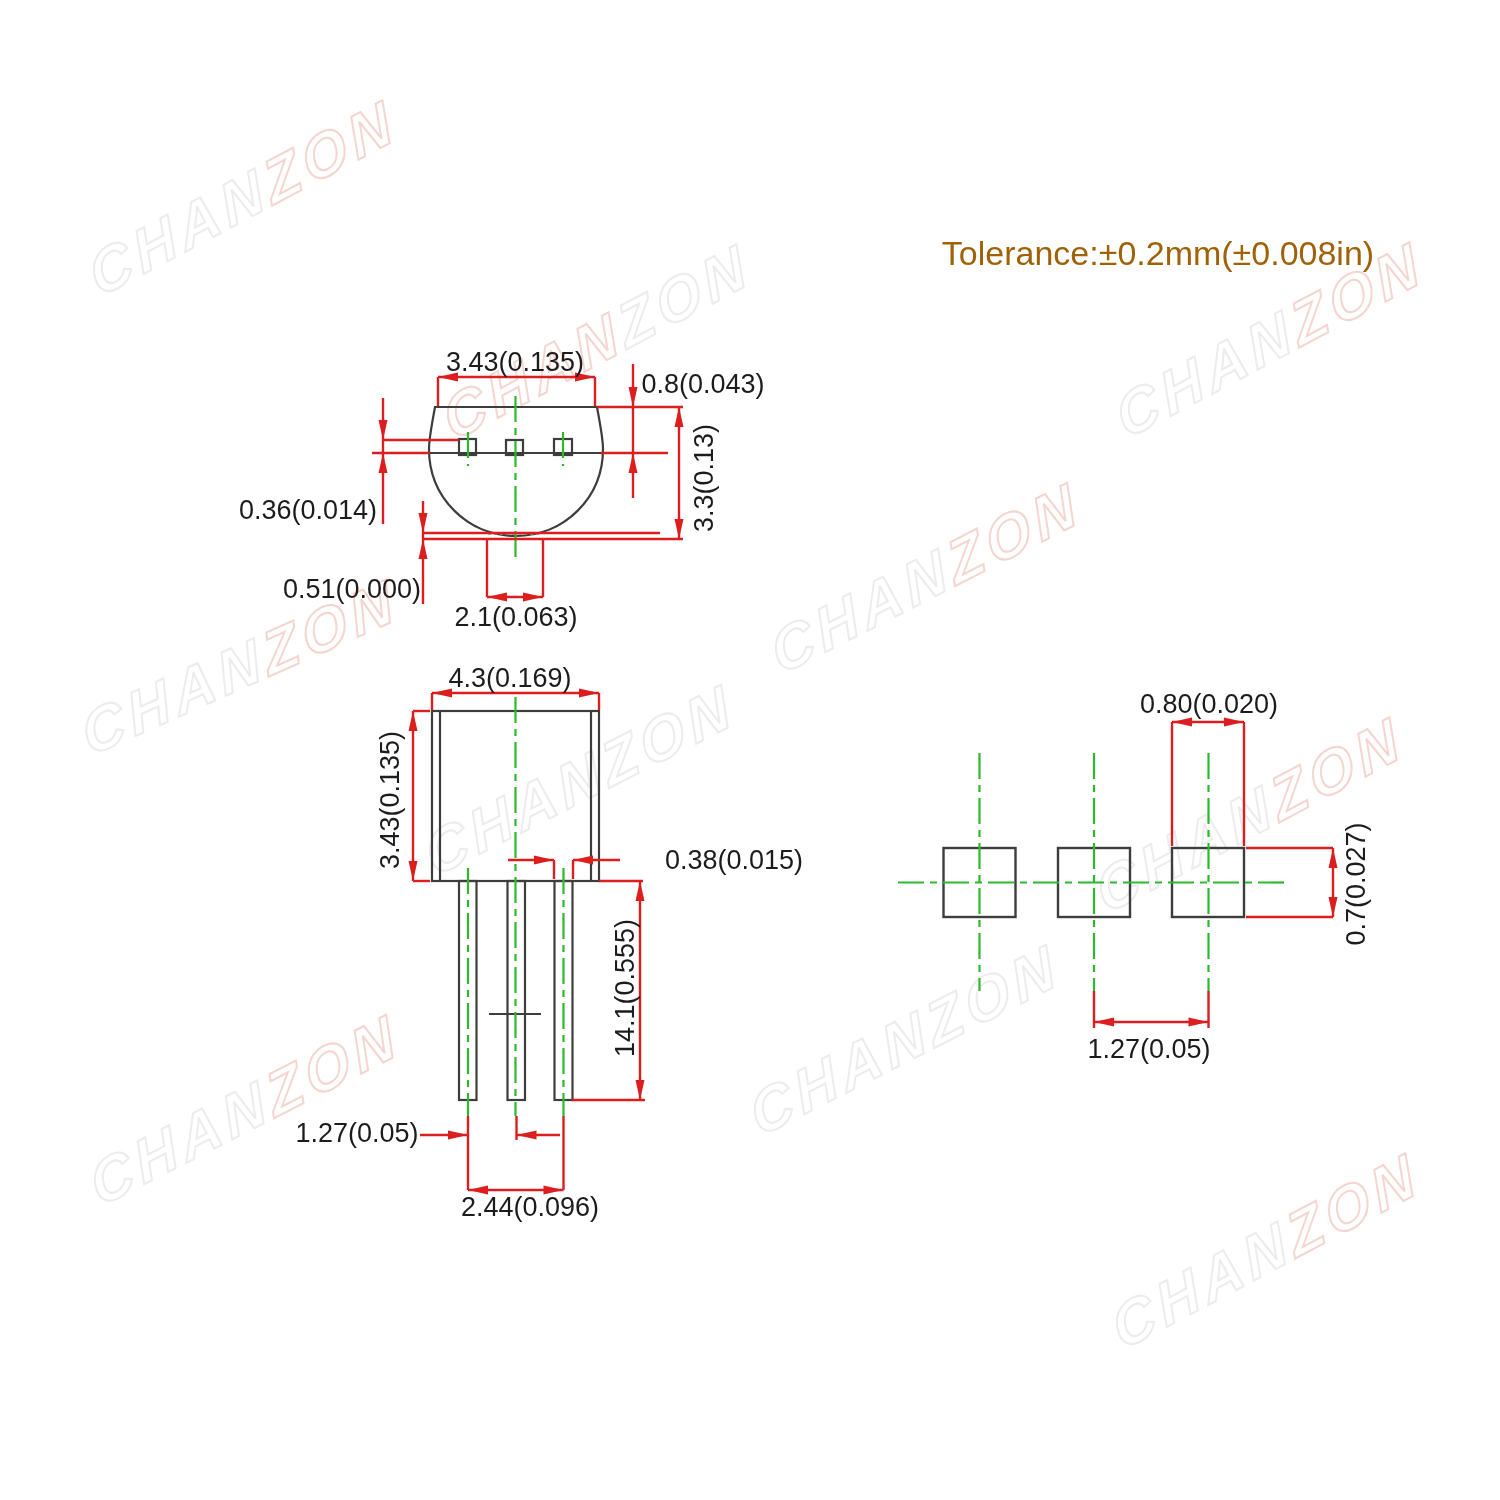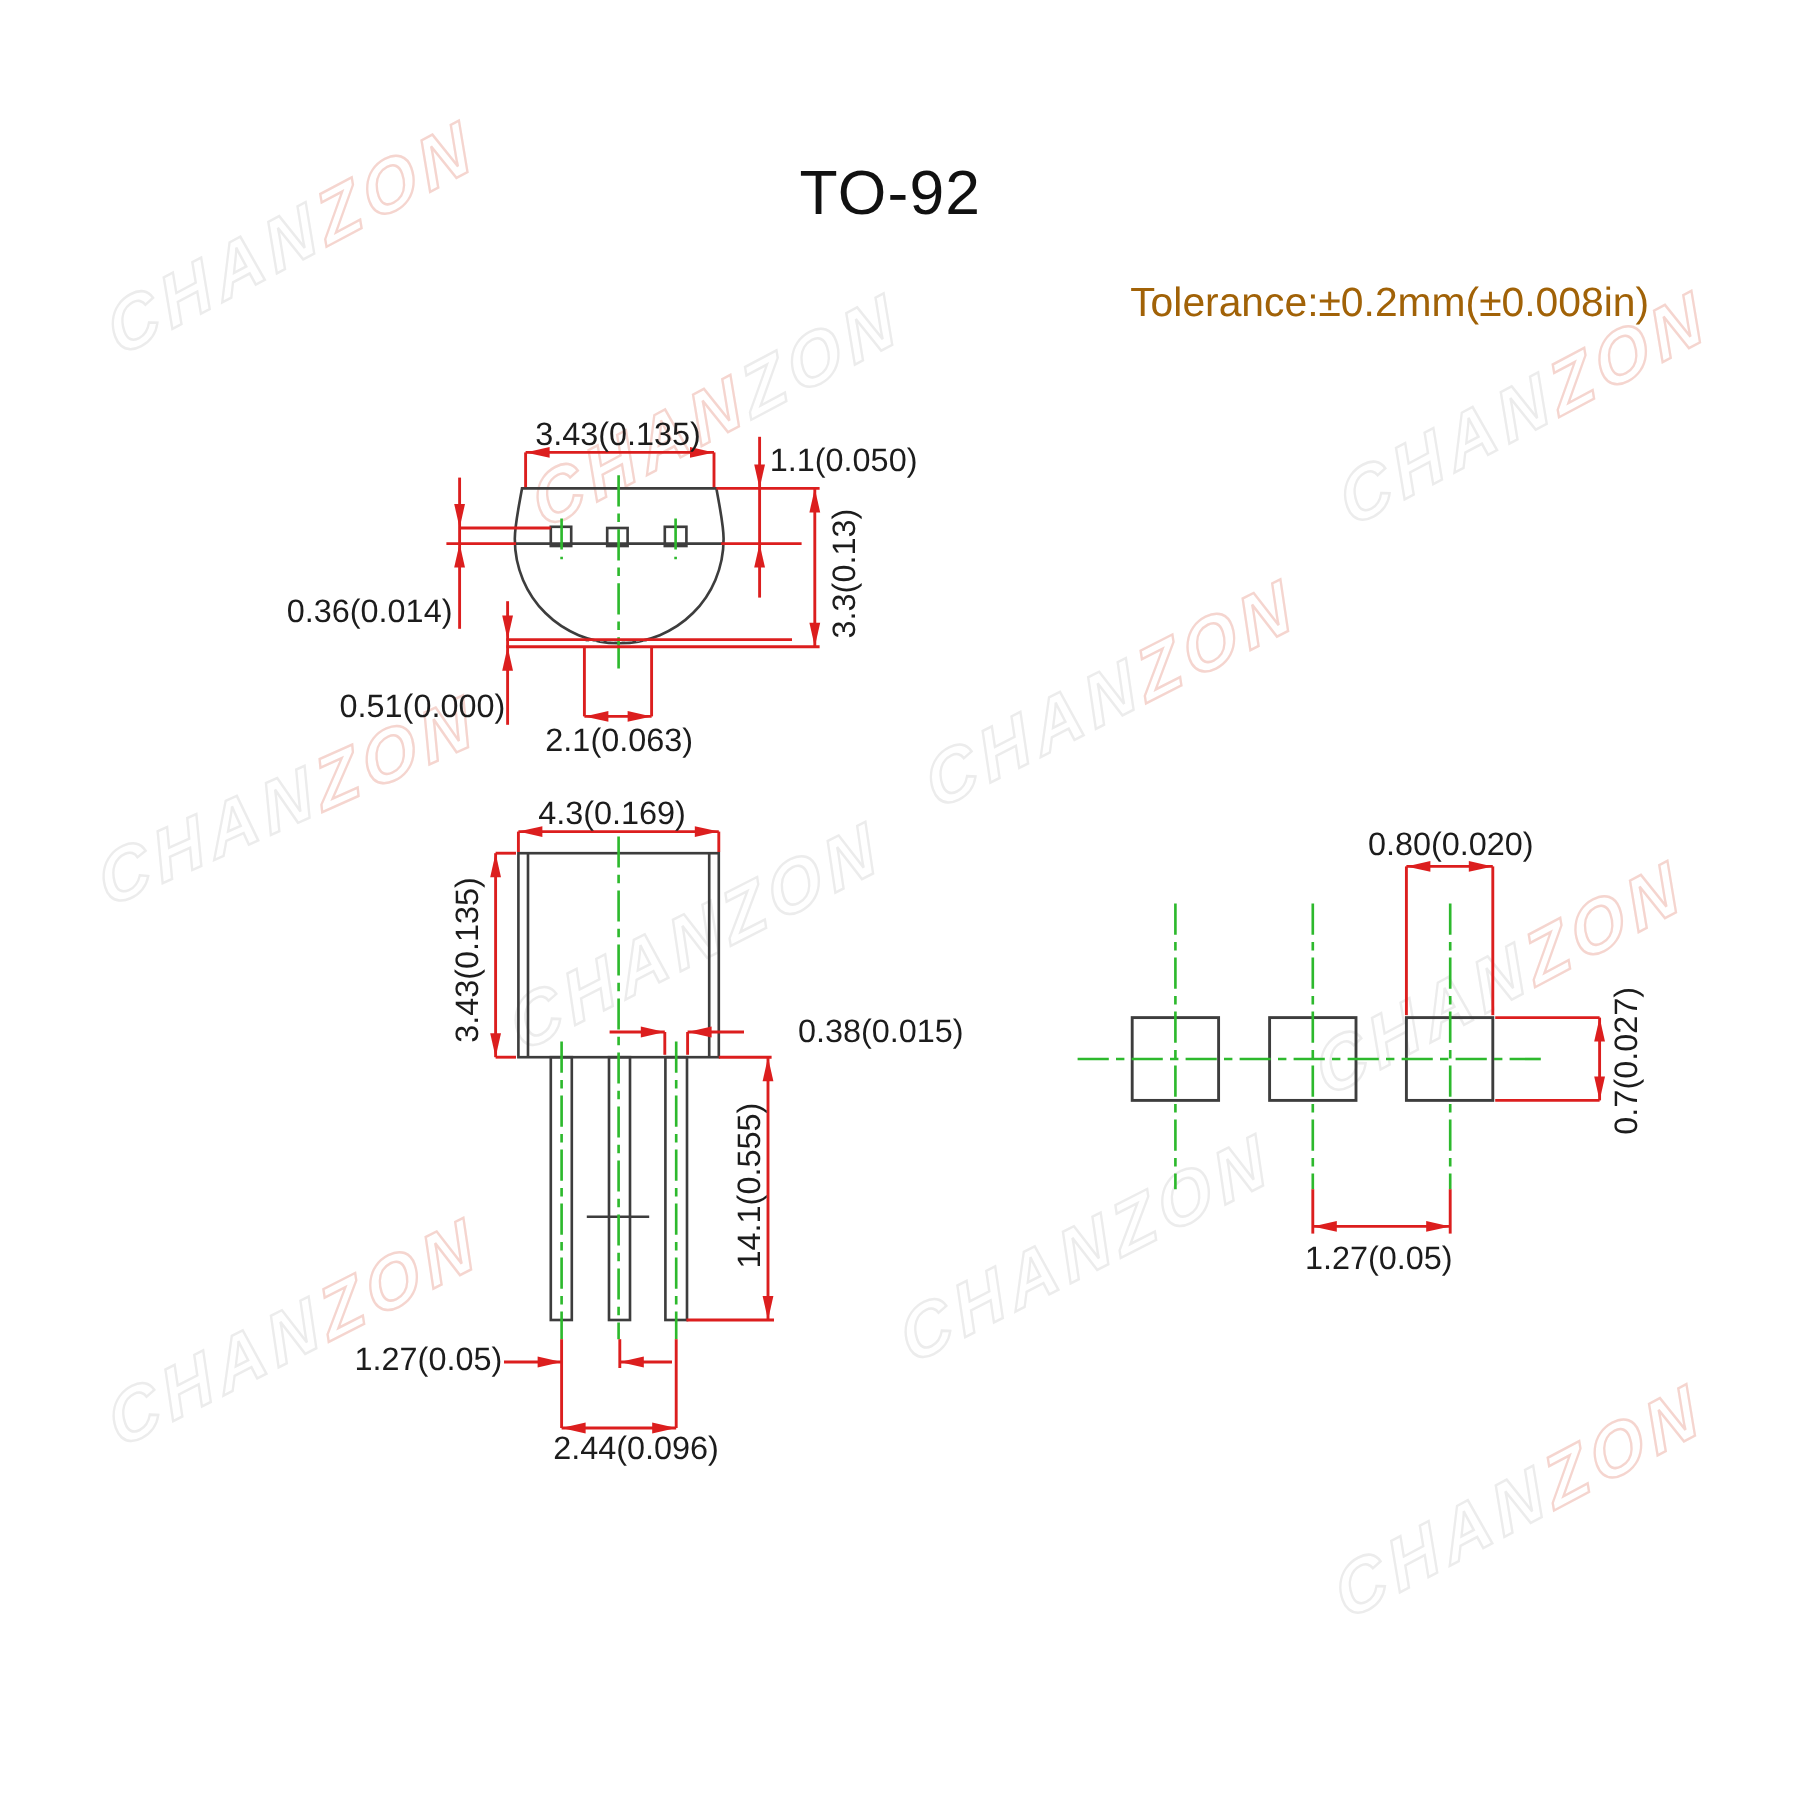--- a/index.html
+++ b/index.html
@@ -171,25 +171,24 @@
 
       <polygon points="1172,722 1192,717.5 1192,726.5"></polygon>
       <polygon points="1244,722 1224,717.5 1224,726.5"></polygon>
       <polygon points="1333,848 1328.5,868 1337.5,868"></polygon>
       <polygon points="1333,917 1328.5,897 1337.5,897"></polygon>
       <polygon points="1094,1022 1114,1017.5 1114,1026.5"></polygon>
       <polygon points="1208.5,1022 1188.5,1017.5 1188.5,1026.5"></polygon>
     </g>
   </svg>
 
-  <div class="title" style="left:742px;top:161px;">TO-92</div>
   <div class="tol" style="left:1158px;top:253px;">Tolerance:±0.2mm(±0.008in)</div>
 
   <div class="dim" style="left:515px;top:362px;">3.43(0.135)</div>
-  <div class="dim" style="left:703px;top:384px;">1.1(0.050)</div>
+  <div class="dim" style="left:703px;top:384px;">0.8(0.043)</div>
   <div class="dim rot" style="left:704px;top:478px;">3.3(0.13)</div>
   <div class="dim" style="left:308px;top:510px;">0.36(0.014)</div>
   <div class="dim" style="left:352px;top:589px;">0.51(0.000)</div>
   <div class="dim" style="left:516px;top:617px;">2.1(0.063)</div>
 
   <div class="dim" style="left:510px;top:678px;">4.3(0.169)</div>
   <div class="dim rot" style="left:390px;top:800px;">3.43(0.135)</div>
   <div class="dim" style="left:689px;top:860px;margin-left:45px;">0.38(0.015)</div>
   <div class="dim rot" style="left:625px;top:988px;">14.1(0.555)</div>
   <div class="dim" style="left:357px;top:1133px;">1.27(0.05)</div>

